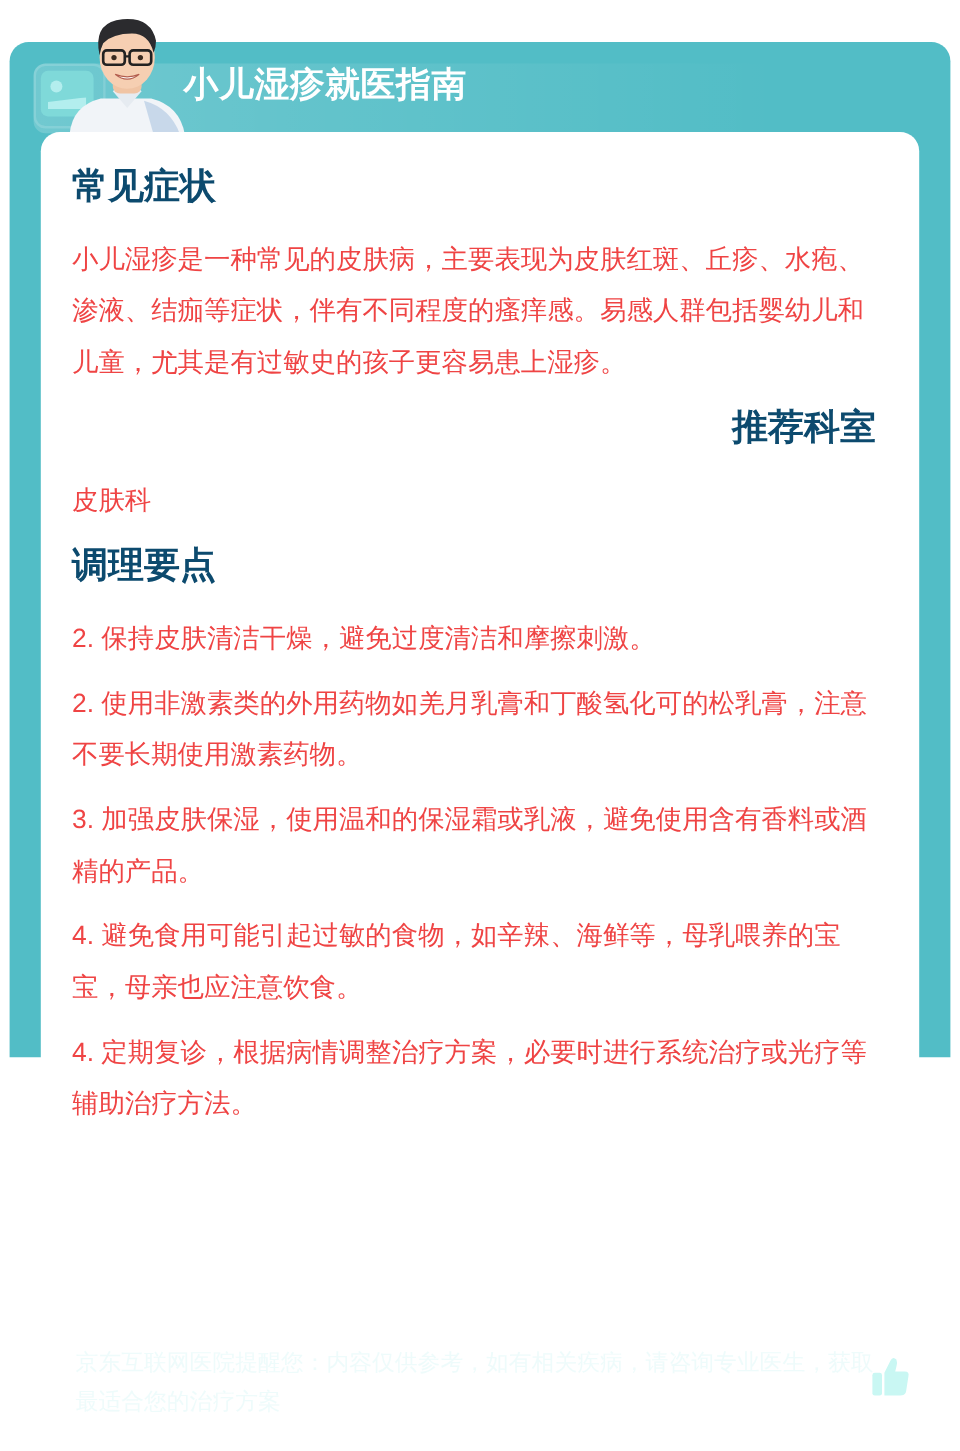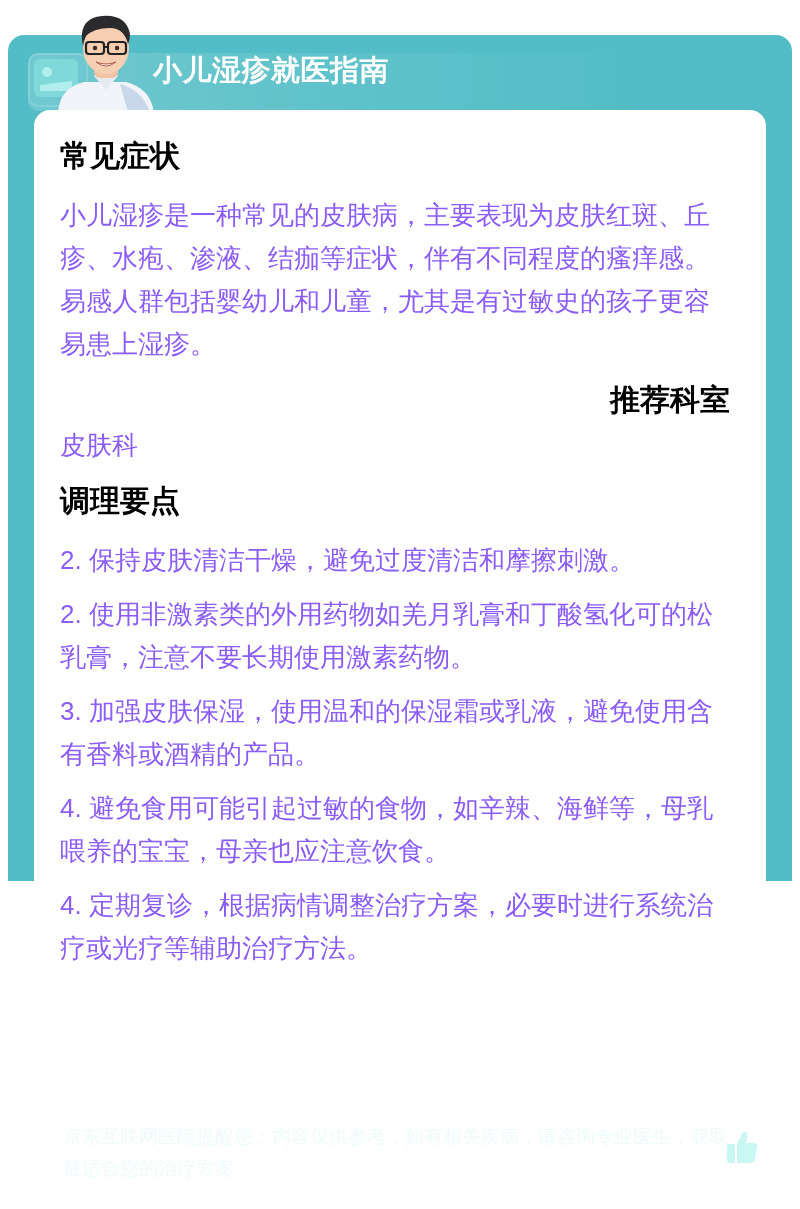--- a/index.html
+++ b/index.html
@@ -16,25 +16,25 @@
   .pic-icon .hill { position: absolute; left: 6px; bottom: 6px; width: 32px; height: 10px; background: #b3eeee;
                     clip-path: polygon(0 100%, 0 40%, 100% 0, 100% 100%); }
   .pic-frame { position: absolute; left: 20px; top: 18px; width: 56px; height: 50px;
                border: 2px solid rgba(255,255,255,0.15); border-radius: 10px; }
   .avatar { position: absolute; left: 42px; top: -25px; width: 110px; height: 102px; }
   .title { position: absolute; left: 145px; top: 16px; font-size: 29px; font-weight: bold;
            color: #ffffff; letter-spacing: 0.5px; }
   .content { position: absolute; left: 26px; top: 75px; width: 732px; height: 994px;
              background: #ffffff; border-radius: 16px; }
   .inner { position: absolute; left: 26px; top: 22px; width: 670px; }
-  .h { font-size: 30px; font-weight: bold; color: #000000; line-height: 48px; margin: 0; }
-  .p { font-size: 26px; color: #8b5cf6; line-height: 43px; margin: 0; }
+  .h { font-size: 30px; font-weight: bold; color: #0c4a6e; line-height: 48px; margin: 0; }
+  .p { font-size: 22px; color: #ef4444; line-height: 43px; margin: 0; }
   .sec1-p { margin-top: 14px; }
   .h2 { margin-top: 10px; text-align: right; }
-  .dept { }
+  .dept { margin-top: 14px; }
   .h3 { margin-top: 10px; }
   .tip { margin-top: 14px; }
   .tip + .tip { margin-top: 11px; }
   .footer { position: absolute; left: 0; top: 1085px; width: 784px; height: 70px; }
   .info-icon { position: absolute; left: 30px; top: 22px; width: 15px; height: 15px;
                border: 1.5px solid rgba(255,255,255,0.55); border-radius: 50%;
                color: rgba(255,255,255,0.7); font-size: 10px; line-height: 15px; text-align: center; }
   .foot-text { position: absolute; left: 55px; top: 1px; width: 665px; font-size: 19px;
                line-height: 32px; color: rgba(235,250,250,0.85); }
   .thumb { position: absolute; left: 718px; top: 10px; width: 32px; height: 34px; }

